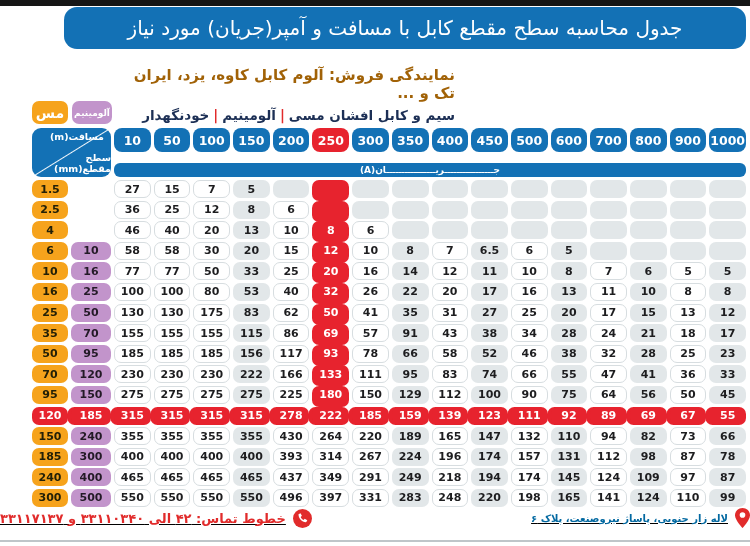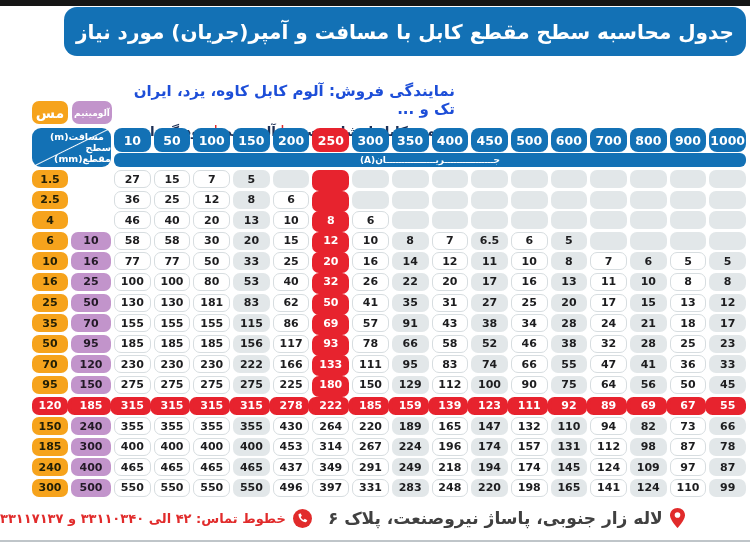--- a/index.html
+++ b/index.html
@@ -3,45 +3,45 @@
 <meta charset="utf-8">
 <style>
   * { margin:0; padding:0; box-sizing:border-box; }
   body { background:#ffffff; font-family:"DejaVu Sans", sans-serif; }
   .canvas { position:relative; width:750px; height:546px; background:#ffffff; overflow:hidden; }
 
   .top-strip { position:absolute; left:0; top:0; width:750px; height:6px; background:#161616; }
   .bottom-line { position:absolute; left:0; top:540px; width:750px; height:2px; background:#bfc5c9; }
 
   .title-banner {
-    position:absolute; left:64px; top:7px; width:682px; height:49px;
+    position:absolute; left:64px; top:7px; width:682px; height:42px;
     background:#1371b5; border-radius:13px;
     display:flex; align-items:center; justify-content:center;
-    color:#ffffff; font-weight:bold; font-size:20px;
+    color:#ffffff; font-weight:normal; font-size:20px;
   }
 
   .store-logo {
     position:absolute; right:10px; top:72px; height:44px;
     display:flex; align-items:center; gap:7px;
     color:#d8232e; font-weight:bold; font-size:21px;
   }
   .agency-block { position:absolute; right:295px; top:66px; width:340px; text-align:right; }
-  .agency-line { color:#1d4ed8; font-weight:bold; font-size:15px;margin-top:16px; }
+  .agency-line { color:#a16207; font-weight:bold; font-size:15px; }
   .products-line { margin-top:5px; color:#1c2f55; font-weight:bold; font-size:13.5px; }
   .products-line .pipe { color:#e12b2b; padding:0 4px; font-weight:bold; }
 
   .badges { position:absolute; left:32px; top:101px; display:flex; gap:4px; }
   .badge { height:23px; border-radius:7px; display:flex; align-items:center; justify-content:center;
            color:#ffffff; font-weight:bold; font-size:14px; }
   .badge.copper { width:36px; background:#f6a31c; }
   .badge.alu    { width:40px; background:#c294cb; font-size:9px; }
 
   .table-area { position:absolute; left:32px; top:128px; width:714px; }
   .hgrid { display:grid; grid-template-columns:36px 40px repeat(16, 1fr);
-           grid-template-rows:24px 14px; gap:1px 3px; }
+           grid-template-rows:24px 14px; gap:11px 3px; }
   .corner {
     grid-column:1 / 3; grid-row:1 / 3; position:relative;
     background:#1371b5; border-radius:9px; color:#fff;
     background-image:linear-gradient(to bottom right, transparent calc(50% - 1px), rgba(255,255,255,.95) 50%, transparent calc(50% + 1px));
   }
   .corner .c-top    { position:absolute; top:3px;  right:7px; font-size:9.5px; font-weight:bold; direction:rtl; }
   .corner .c-bottom { position:absolute; bottom:3px; left:6px; font-size:9.5px; font-weight:bold; direction:rtl; }
   .hpill { background:#1371b5; border-radius:8px; color:#fff; font-weight:bold; font-size:12.5px;
            display:flex; align-items:center; justify-content:center; }
   .hpill.hred { background:#e7232e; }
@@ -57,24 +57,24 @@
   .cell.gray  { background:#e2e7e9; }
   .cell.lbl-cu { background:#f6a31c; color:#232007; font-size:11px; }
   .cell.lbl-al { background:#c294cb; color:#231a26; font-size:11px; }
   .cell.none { background:transparent; }
   .cell.red { background:#e7232e; color:#ffffff; }
   .cell.red-v { box-shadow:0 3px 0 0 #e7232e; }
   .cell.red-h { box-shadow:-3.5px 0 0 0 #e7232e; }
   .cell.red-h.first { box-shadow:none; }
 
   .footer { position:absolute; left:0; top:505px; width:750px; height:26px;
-            display:flex; align-items:center; justify-content:flex-start; gap:16px; }
+            display:flex; align-items:center; justify-content:space-between; gap:16px;text-decoration:underline; }
   .fgroup { display:flex; align-items:center; gap:7px; }
   .phone-text { color:#e12b2b; font-weight:bold; font-size:13px; direction:rtl; }
-  .address-text { color:#404040; font-weight:bold; font-size:17px; direction:rtl; }
+  .address-text { color:#0369a1; font-weight:bold; font-size:10px; direction:rtl; }
   .icon-wrap { display:flex; align-items:center; }
 </style>
 </head>
 <body>
 
 <div class="canvas">
   <div class="top-strip"></div>
 
   <div class="title-banner">
     <span dir="rtl">جدول محاسبه سطح مقطع کابل با مسافت و آمپر(جریان) مورد نیاز</span>
@@ -237,21 +237,21 @@
           <div class="cell white">11</div>
           <div class="cell gray">10</div>
           <div class="cell white">8</div>
           <div class="cell gray">8</div>
         </div>
         <div class="grow">
           <div class="cell lbl-cu">25</div>
           <div class="cell lbl-al">50</div>
           <div class="cell white">130</div>
           <div class="cell white">130</div>
-          <div class="cell white">181</div>
+          <div class="cell white">175</div>
           <div class="cell gray">83</div>
           <div class="cell white">62</div>
           <div class="cell red red-v">50</div>
           <div class="cell white">41</div>
           <div class="cell gray">35</div>
           <div class="cell white">31</div>
           <div class="cell gray">27</div>
           <div class="cell white">25</div>
           <div class="cell gray">20</div>
           <div class="cell white">17</div>
@@ -379,21 +379,21 @@
           <div class="cell white">73</div>
           <div class="cell gray">66</div>
         </div>
         <div class="grow">
           <div class="cell lbl-cu">185</div>
           <div class="cell lbl-al">300</div>
           <div class="cell white">400</div>
           <div class="cell white">400</div>
           <div class="cell white">400</div>
           <div class="cell gray">400</div>
-          <div class="cell white">453</div>
+          <div class="cell white">393</div>
           <div class="cell white">314</div>
           <div class="cell white">267</div>
           <div class="cell gray">224</div>
           <div class="cell white">196</div>
           <div class="cell gray">174</div>
           <div class="cell white">157</div>
           <div class="cell gray">131</div>
           <div class="cell white">112</div>
           <div class="cell gray">98</div>
           <div class="cell white">87</div>

